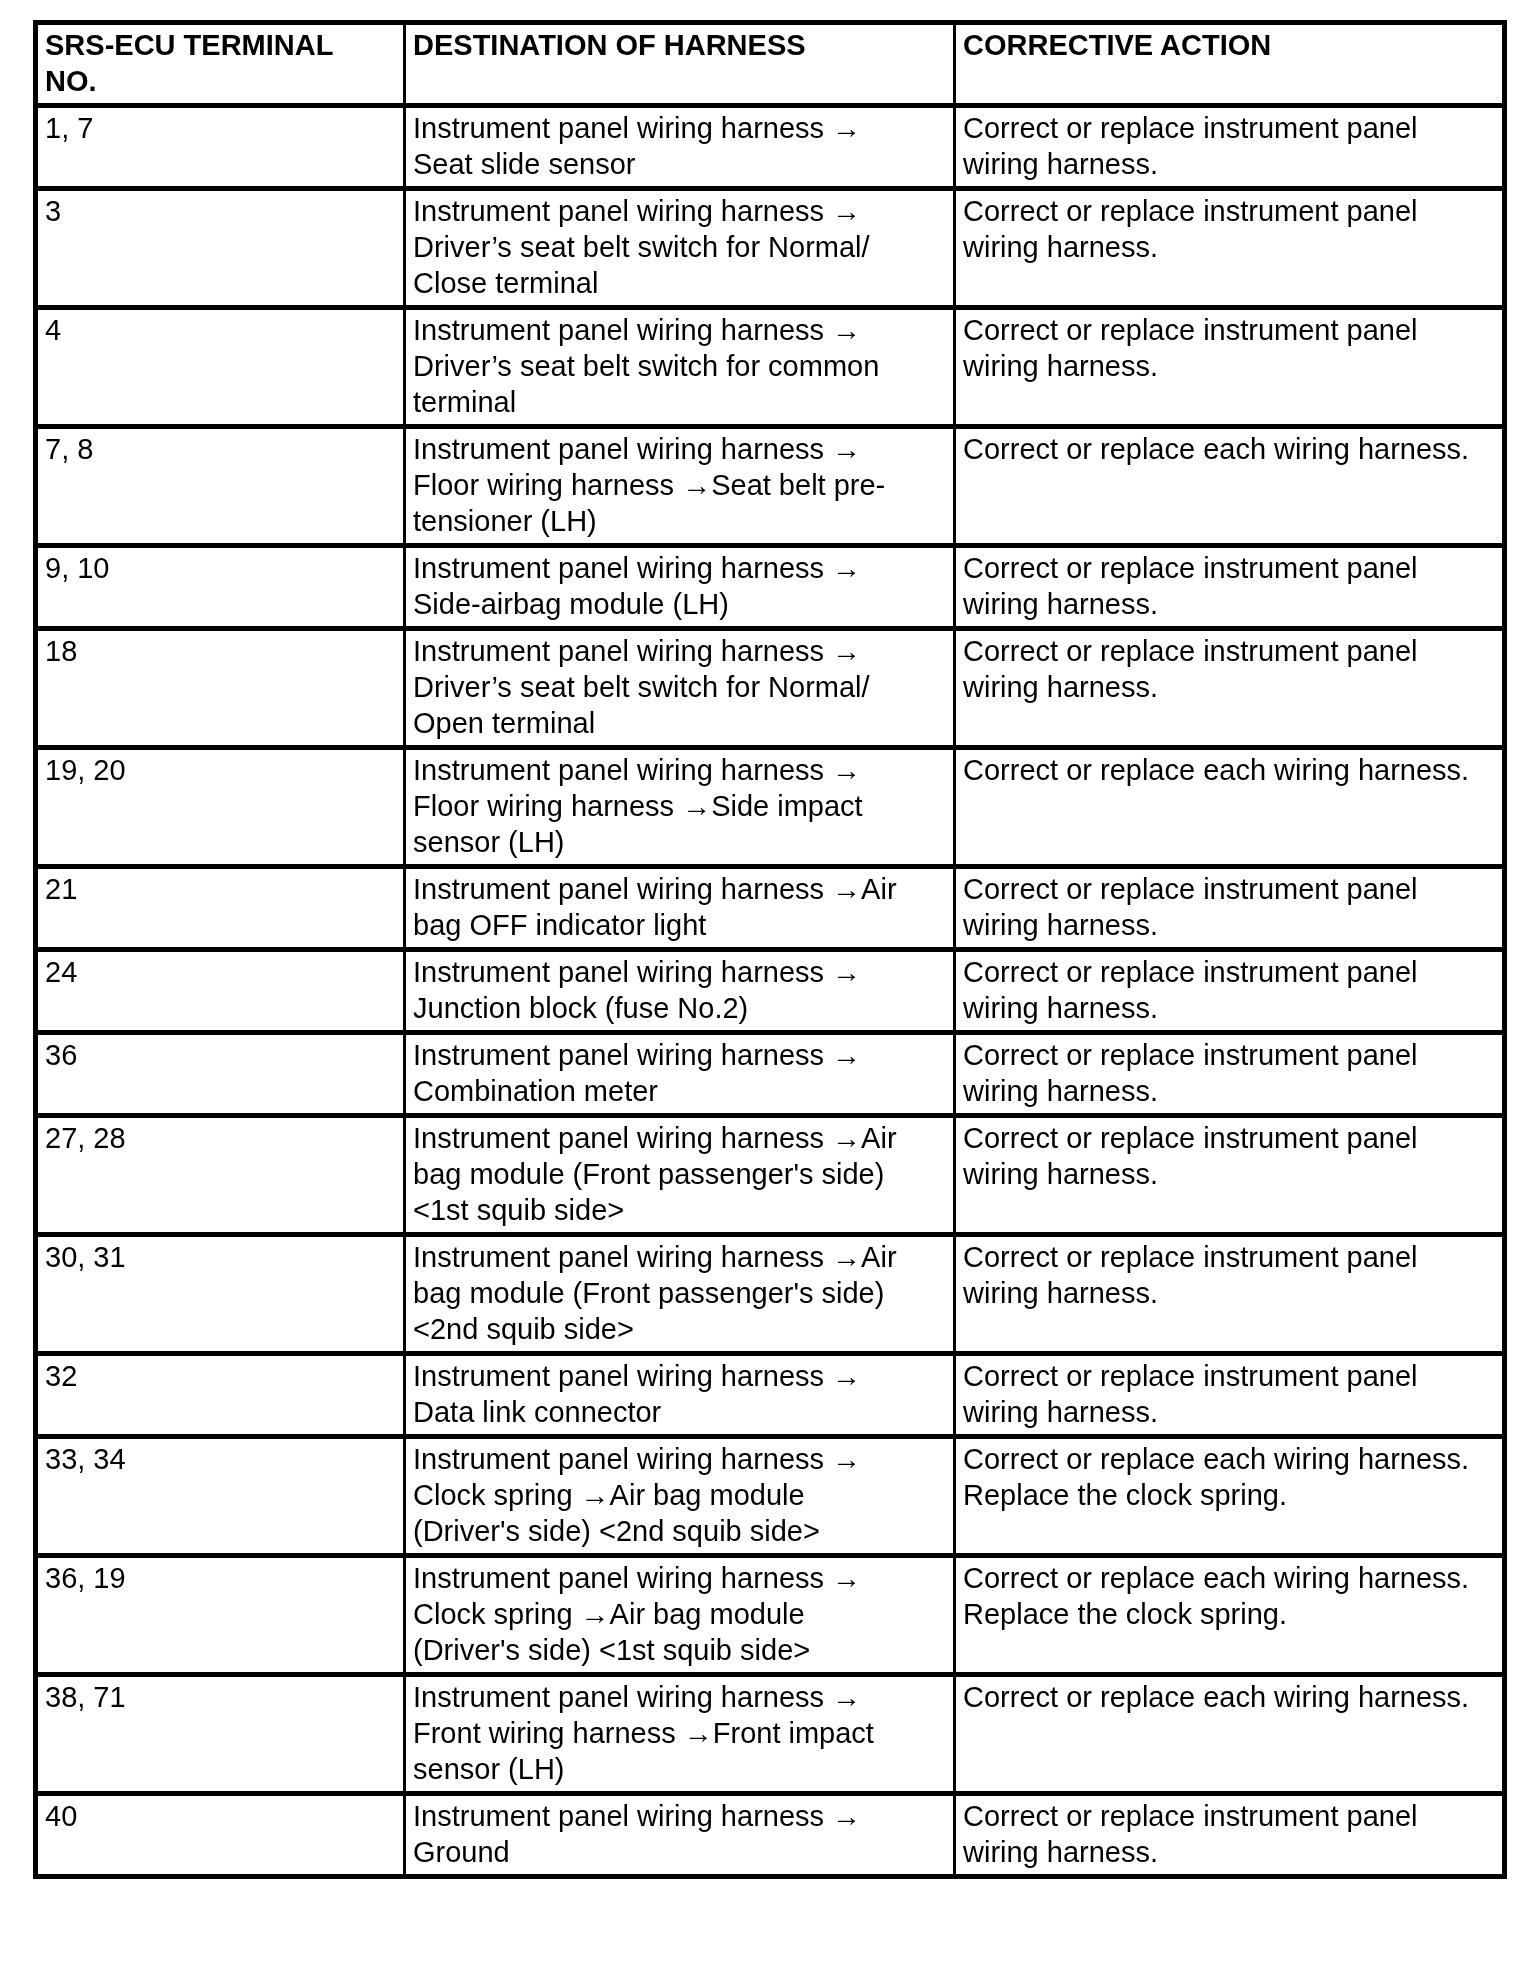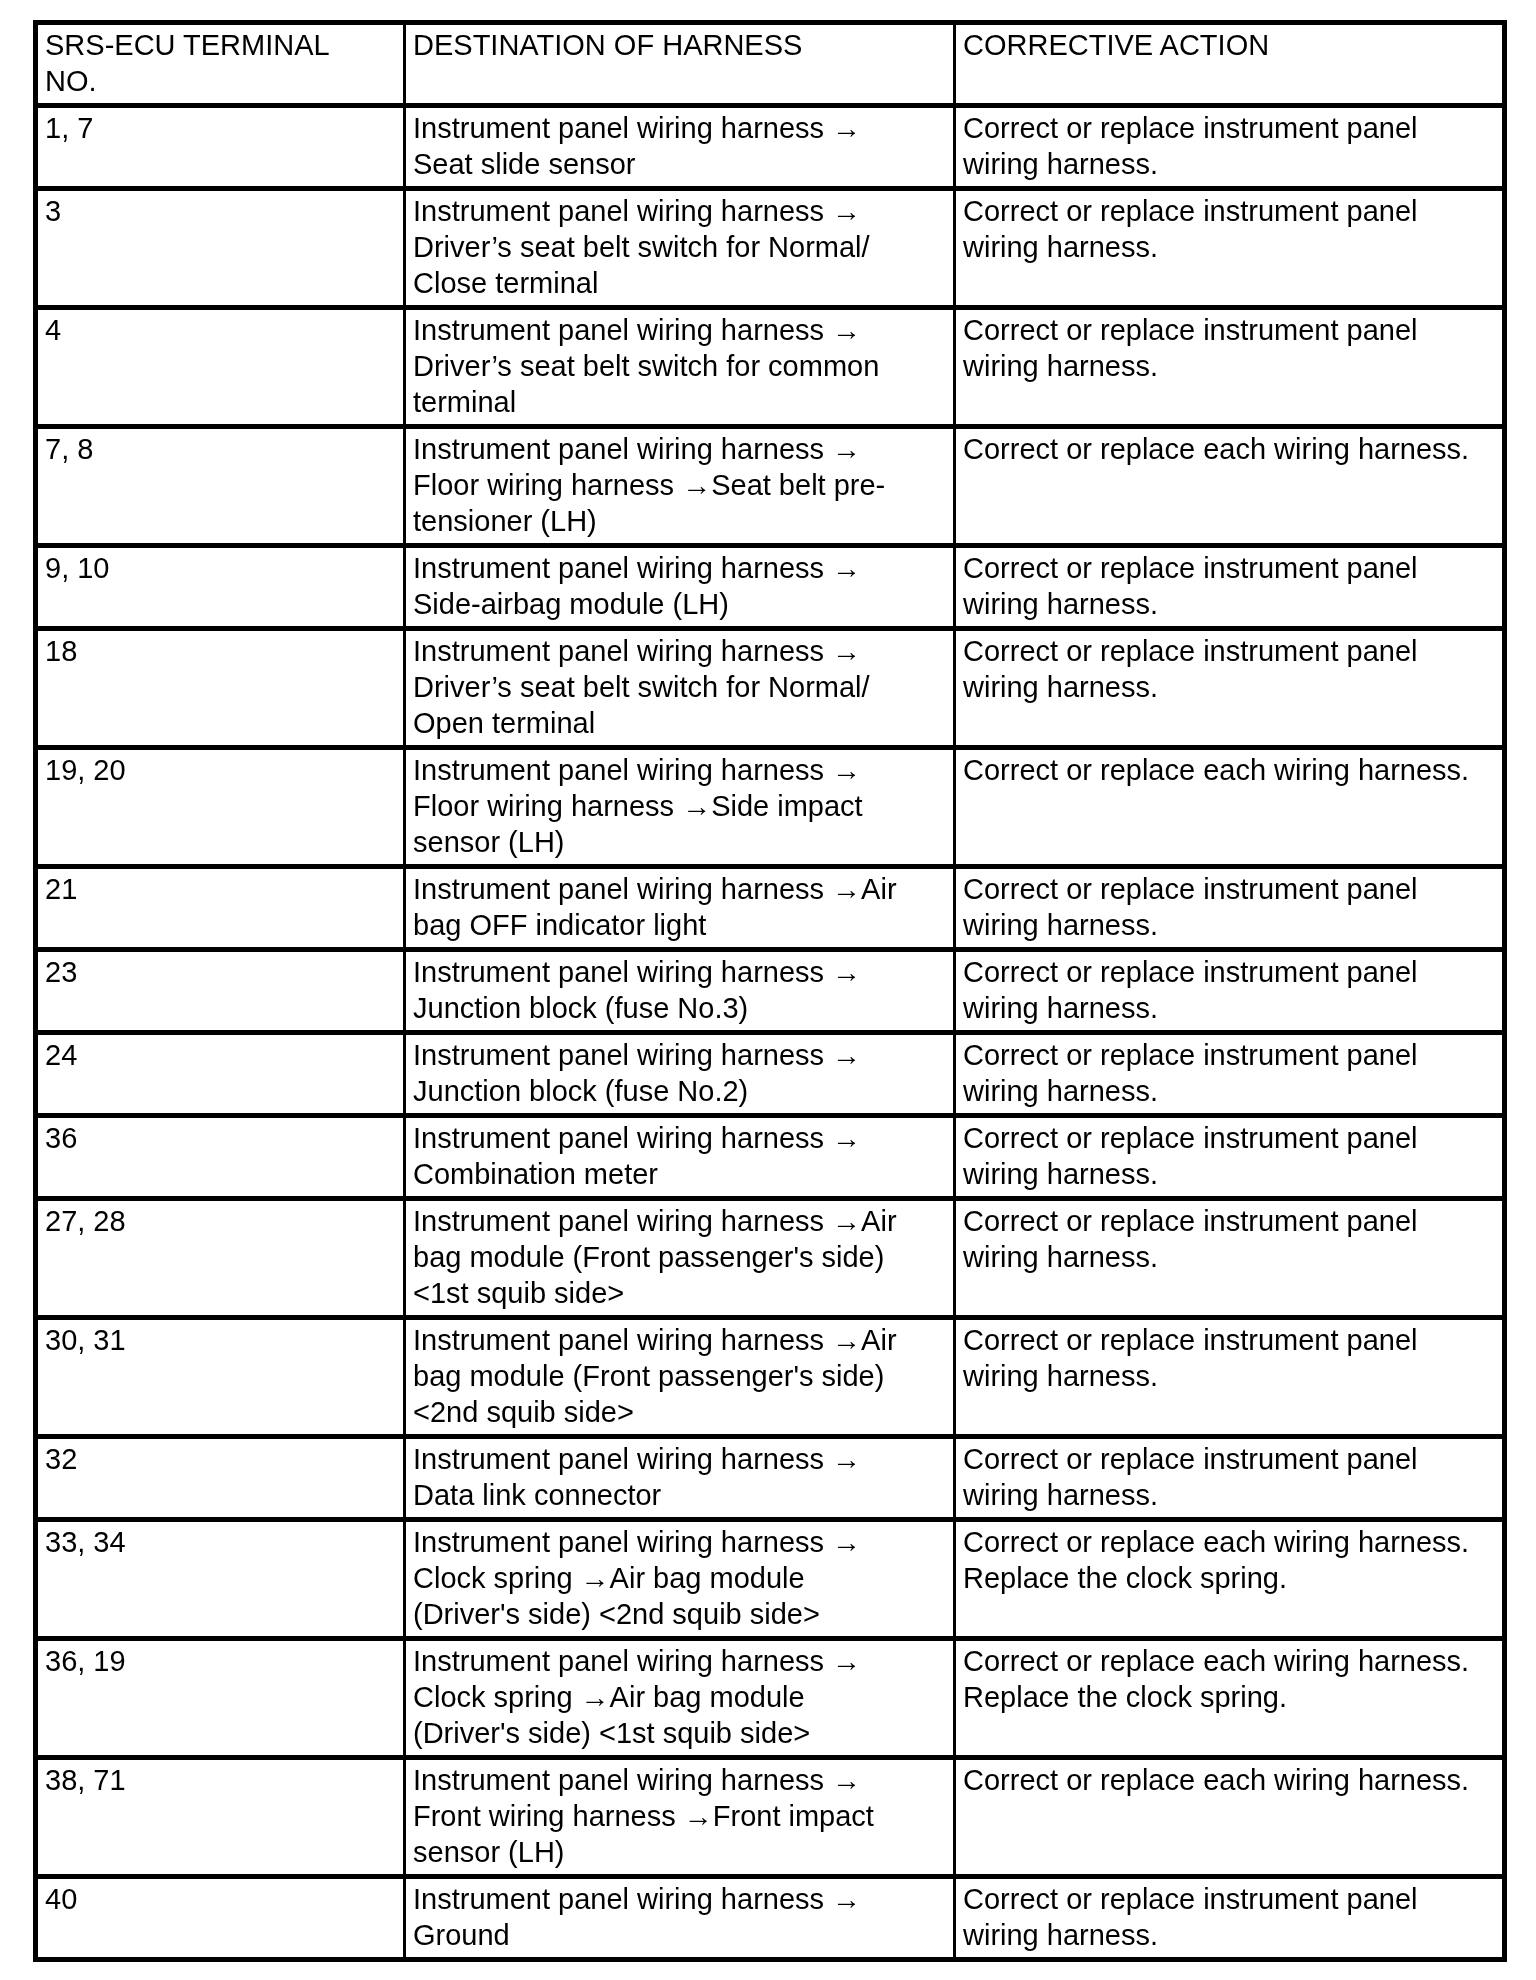--- a/index.html
+++ b/index.html
@@ -32,21 +32,21 @@
     border-bottom: 5px solid #000000;
     vertical-align: top;
     text-align: left;
     padding: 2px 6px 4px 7px;
     font-size: 29px;
     line-height: 36px;
     white-space: pre-line;
     overflow: hidden;
   }
   .srs-table th {
-    font-weight: normal;
+    font-weight: bold;
   }
 </style>
 </head>
 <body>
 
 <table class="srs-table">
   <colgroup>
     <col class="c1">
     <col class="c2">
     <col class="c3">
@@ -121,27 +121,20 @@
       </tr>
 
       <tr>
         <td>21</td>
         <td>Instrument panel wiring harness →Air
 bag OFF indicator light</td>
         <td>Correct or replace instrument panel
 wiring harness.</td>
       </tr>
 
-      <tr>
-        <td>23</td>
-        <td>Instrument panel wiring harness →
-Junction block (fuse No.3)</td>
-        <td>Correct or replace instrument panel
-wiring harness.</td>
-      </tr>
 
       <tr>
         <td>24</td>
         <td>Instrument panel wiring harness →
 Junction block (fuse No.2)</td>
         <td>Correct or replace instrument panel
 wiring harness.</td>
       </tr>
 
       <tr>

